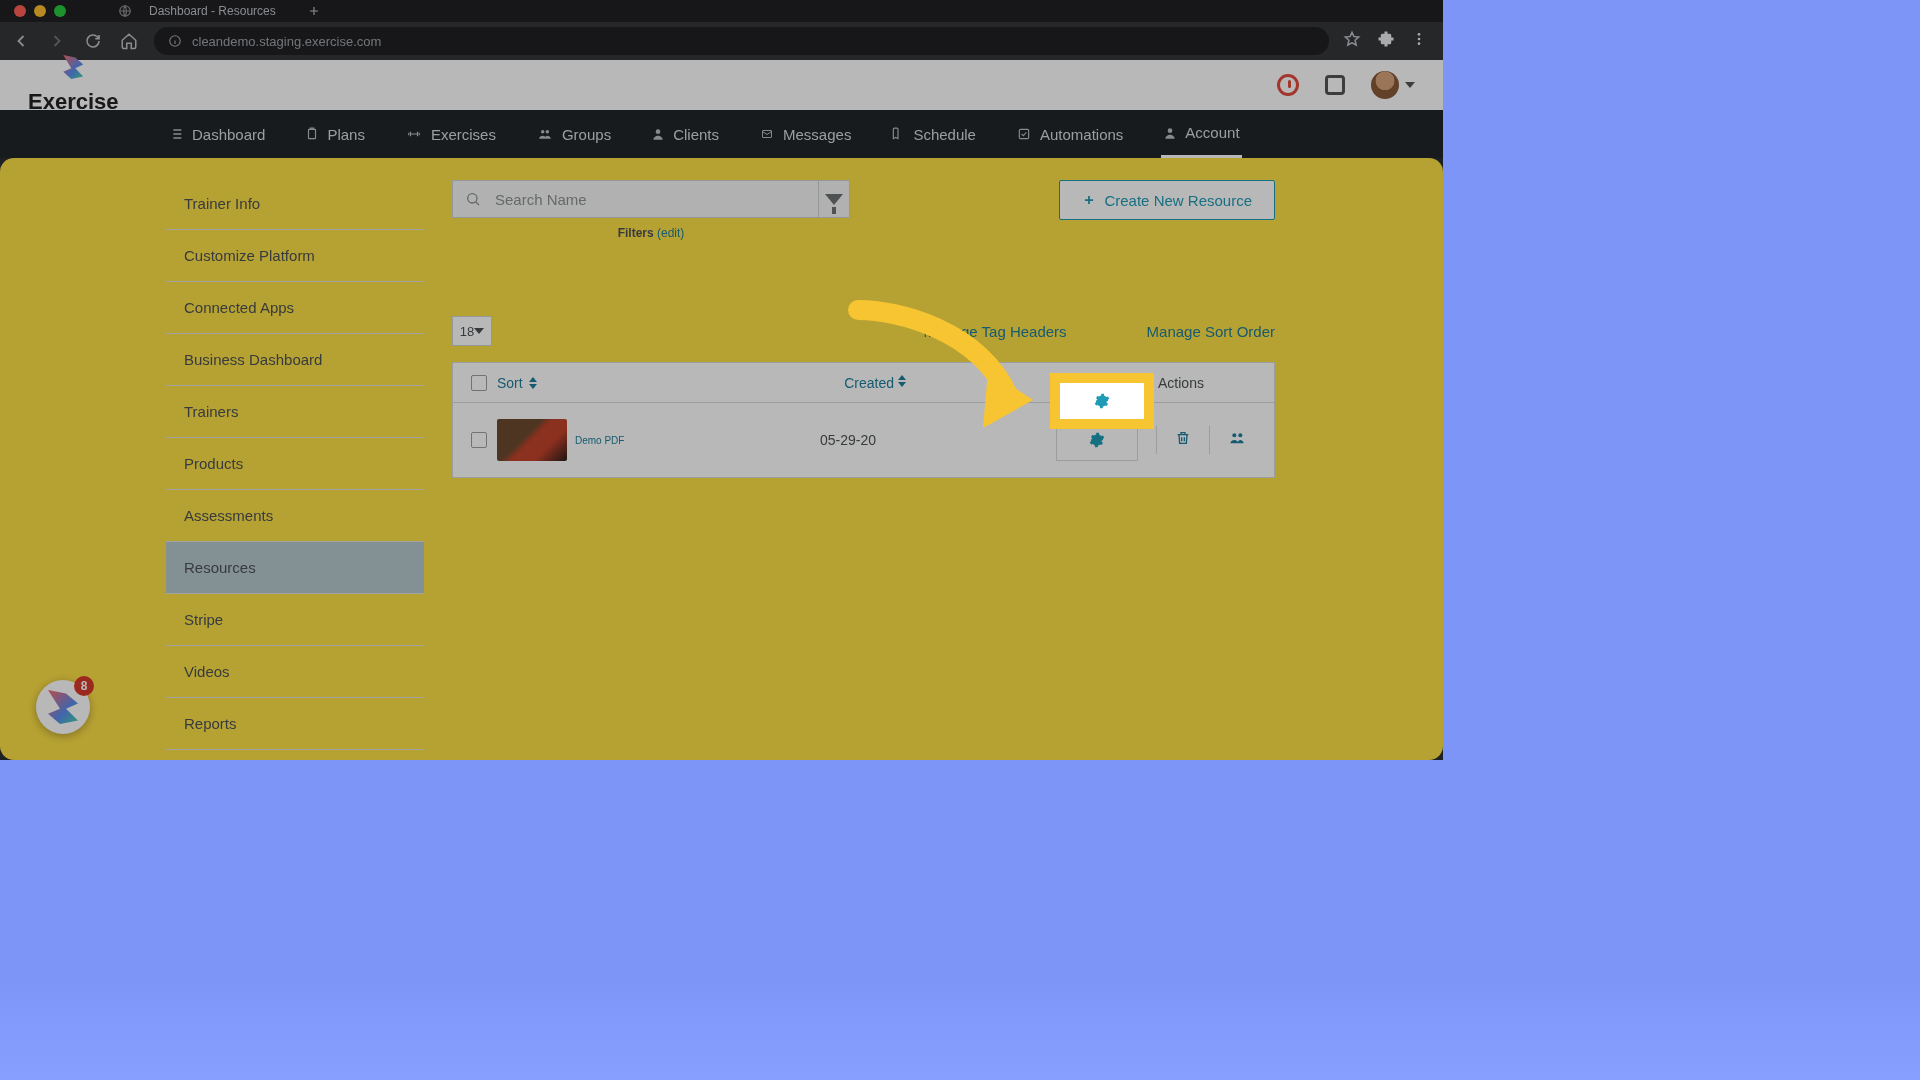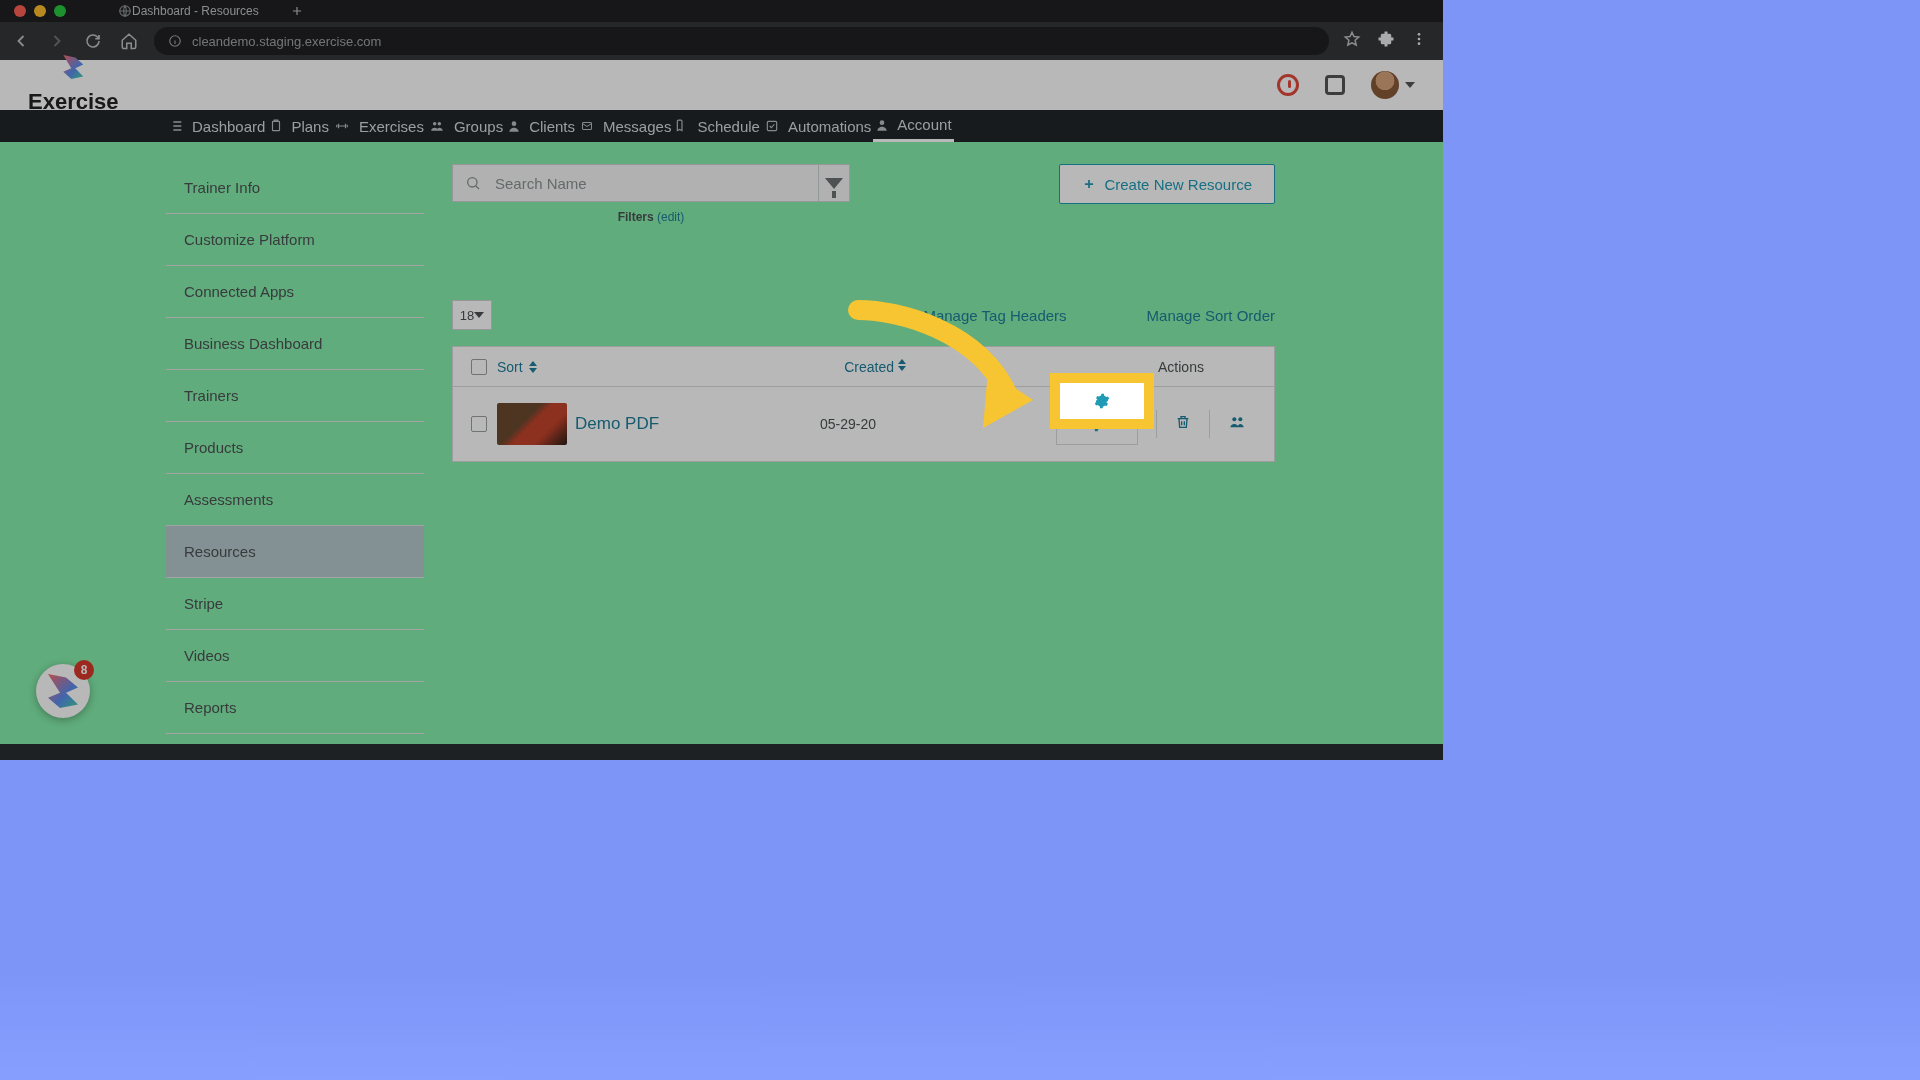--- a/index.html
+++ b/index.html
@@ -7,46 +7,46 @@
   .screen { width:1920px; height:1080px; position:relative; background:linear-gradient(180deg,#7d95f7 0%, #7d95f7 90%, #87a0ff 100%); }
   
   .viewport { position:absolute; left:0; top:0; width:1443px; height:760px; background:#2a2f33; }
   
   .dim { position:absolute; inset:0; background:rgba(0,0,0,0.28); pointer-events:none; z-index:50; }
   
   .tabstrip { height:22px; background:#202124; display:flex; align-items:center; }
   .win-dots { display:flex; gap:8px; padding-left:14px; }
   .dot { width:12px; height:12px; border-radius:50%; }
   .dot.r{background:#ff5f56;} .dot.y{background:#ffbd2e;} .dot.g{background:#27c93f;}
-  .tab { margin-left:40px; height:100%; display:flex; align-items:center; gap:0; color:#bfc3c7; font-size:12px; padding:0 12px; }
+  .tab { margin-left:40px; height:100%; display:flex; align-items:center; gap:17px; color:#bfc3c7; font-size:12px; padding:0 12px; }
   .tab svg{opacity:.7}
   .newtab { margin-left:12px; width:28px; height:28px; display:flex; align-items:center;justify-content:center;color:#bfc3c7;}
   
   .addr { height:38px; background:#35363a; display:flex; align-items:center; padding:0 10px; gap:14px; color:#bfc3c7; }
   .addr .navbtn { width:22px; height:22px; display:flex;align-items:center;justify-content:center; }
   .addr .navbtn svg { stroke:#bfc3c7; }
   .addr .urlbox { flex:1; height:28px; background:#202124; border-radius:14px; display:flex; align-items:center; padding:0 14px; gap:10px; color:#9fa3a7; font-size:13px;}
   .addr .right { display:flex; gap:16px; align-items:center; padding-right:6px;}
   
   .apphdr { height:50px; background:#fff; display:flex; align-items:center; padding:0 28px; justify-content:space-between;}
   .brand { display:flex; align-items:center; gap:10px; font-weight:700; font-size:22px; color:#232323;flex-direction:column;}
   .brand-logo { width:20px; height:24px; background:linear-gradient(135deg,#ff6b6b 0%, #5b8def 60%, #42d6a4 100%); clip-path:polygon(0 0,60% 10%,100% 40%,60% 55%,100% 90%,40% 100%,0 70%,40% 55%);}
   .hdr-right{display:flex; align-items:center; gap:26px;}
   .clock-ic{width:22px;height:22px;border:3px solid #e24a3b;border-radius:50%;position:relative;}
   .clock-ic::after{content:"";position:absolute;left:8px;top:3px;width:3px;height:8px;background:#e24a3b;border-radius:2px;}
   .sq-ic{width:20px;height:20px;border:3px solid #555;border-radius:4px;}
   .avatar{width:28px;height:28px;border-radius:50%;background:radial-gradient(circle at 50% 35%, #d6a27a 0 40%, #8a5a3a 42% 100%);}
   .caret{width:0;height:0;border-left:5px solid transparent;border-right:5px solid transparent;border-top:6px solid #555;}
   
-  .navbar { height:32px; background:#222629; display:flex; align-items:center; padding:0 36px; padding-left:166px; color:#d7dbdf; font-size:15px;}
+  .navbar { height:48px; background:#222629; display:flex; align-items:center; gap:36px; padding:0 36px; padding-left:166px; color:#d7dbdf; font-size:15px;}
   .navitem{display:flex;align-items:center;gap:8px; padding:0 2px; height:100%;}
   .navitem.active{border-bottom:3px solid #fff; font-weight:500;}
   .navitem svg{opacity:.85}
   
-  .page { position:relative; height:calc(100% - 22px - 38px - 50px - 48px); background:#86efac; }
+  .page { position:relative; height:calc(100% - 22px - 38px - 50px - 48px); background:#fde047;border-radius:14px; }
   .sidebar { position:absolute; left:166px; top:20px; width:258px; }
   .side-item{height:52px; display:flex; align-items:center; padding:0 18px; color:#4d5355; font-size:15px; border-bottom:1px solid #e1e3e3; background:transparent;}
   .side-item.selected{ background:#b7c9cd; }
   
   .maincol{ position:absolute; left:452px; right:168px; top:22px; }
   .searchrow{display:flex; gap:0; align-items:stretch;}
   .searchbox{ width:366px; height:38px; border:1px solid #cfd3d4; background:#f5f6f6; display:flex; align-items:center; padding:0 12px; gap:14px; color:#8d9294; font-size:15px; border-right:none;}
   .filterbtn{ width:32px; height:38px; border:1px solid #cfd3d4; background:#f5f6f6; display:flex; align-items:center; justify-content:center;}
   .filterslabel{ margin-top:8px; text-align:center; width:398px; font-size:12px; color:#4d5355;}
   .filterslabel a{color:#1f7e9b;font-size:12px;}
@@ -59,21 +59,21 @@
   
   .tbl{ margin-top:16px; border:1px solid #d8dbdb; background:#fff;}
   .thead{ height:40px; display:flex; align-items:center; padding:0 18px; border-bottom:1px solid #d8dbdb; font-size:14px;}
   .th-name{ color:#1f7e9b; display:flex; align-items:center; gap:6px;}
   .th-chk{width:16px;height:16px;border:1.5px solid #9aa0a2;border-radius:2px;margin-right:10px;}
   .th-created{ margin-left:auto; margin-right:200px; color:#1f7e9b; display:flex; gap:4px;}
   .th-actions{width:150px;text-align:center;color:#4d5355;}
   .trow{ height:74px; display:flex; align-items:center; padding:0 18px;}
   .trow .th-chk{margin-right:10px;}
   .thumb{ width:70px; height:42px; background:linear-gradient(135deg,#6b4a2f 0 40%, #c2432c 50% 70%, #2b1e17 100%); border-radius:2px; margin-right:8px;}
-  .fname{ color:#1f7e9b; font-size:17px;text-align:right;}
+  .fname{ color:#1f7e9b; font-size:10px;text-align:right;}
   .created-cell{ margin-left:auto; margin-right:180px; color:#4d5355; font-size:14px;}
   .actions-cell{ width:200px; display:flex; align-items:center; gap:18px; }
   .gearbox{ width:82px; height:42px; background:#fff; border:1px solid #d8dbdb; display:flex; align-items:center; justify-content:center;}
   .sep{ width:1px; height:28px; background:#d8dbdb;}
   .aicon{ color:#1f7e9b; }
   
   .highlight-layer{ position:absolute; inset:0; z-index:60; pointer-events:none;}
   .hl-box{ position:absolute; width:104px; height:56px; background:#fff; border:10px solid #f6c531; left:1050px; top:373px; display:flex; align-items:center; justify-content:center;}
   .hl-box svg{color:#1f9bb5;}
   .arrow{ position:absolute; left:838px; top:300px; }

